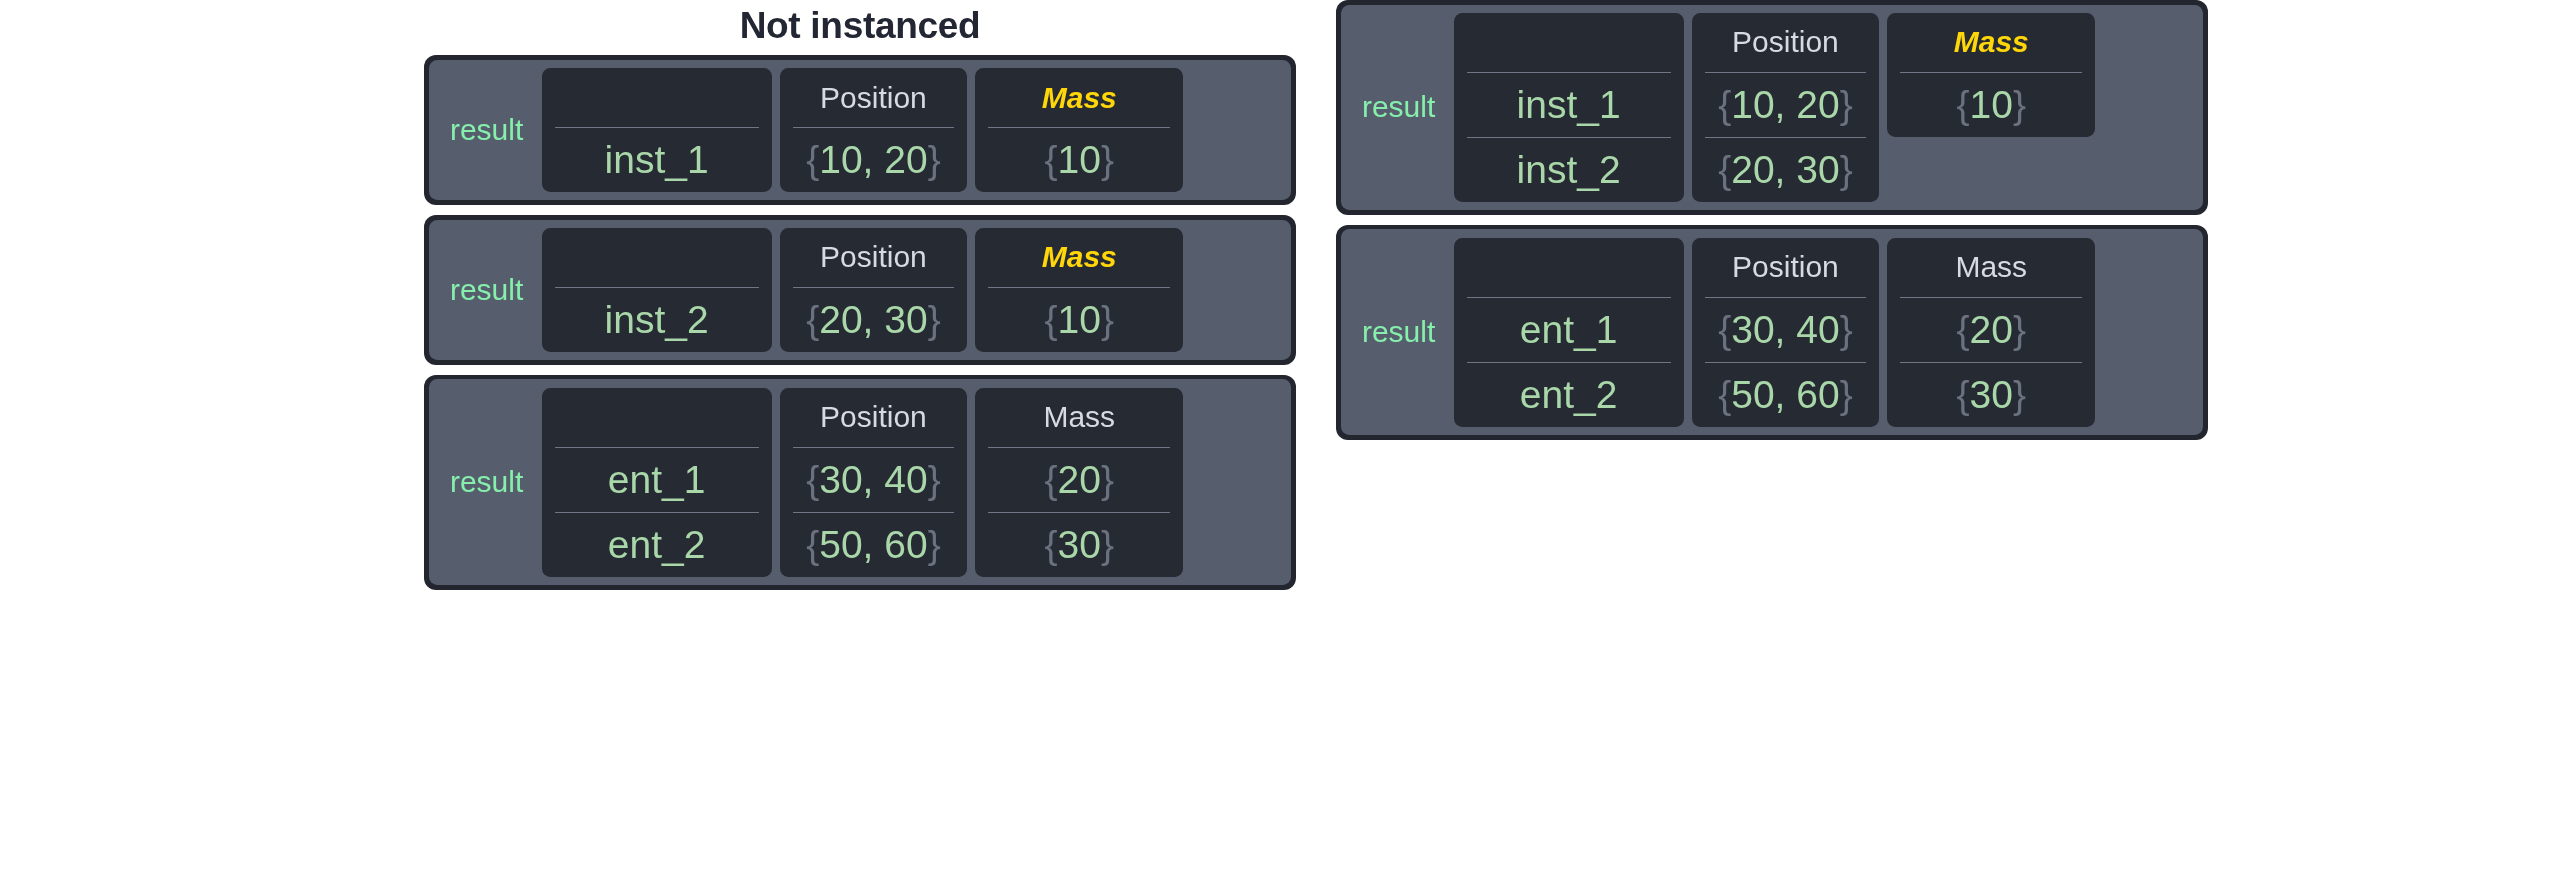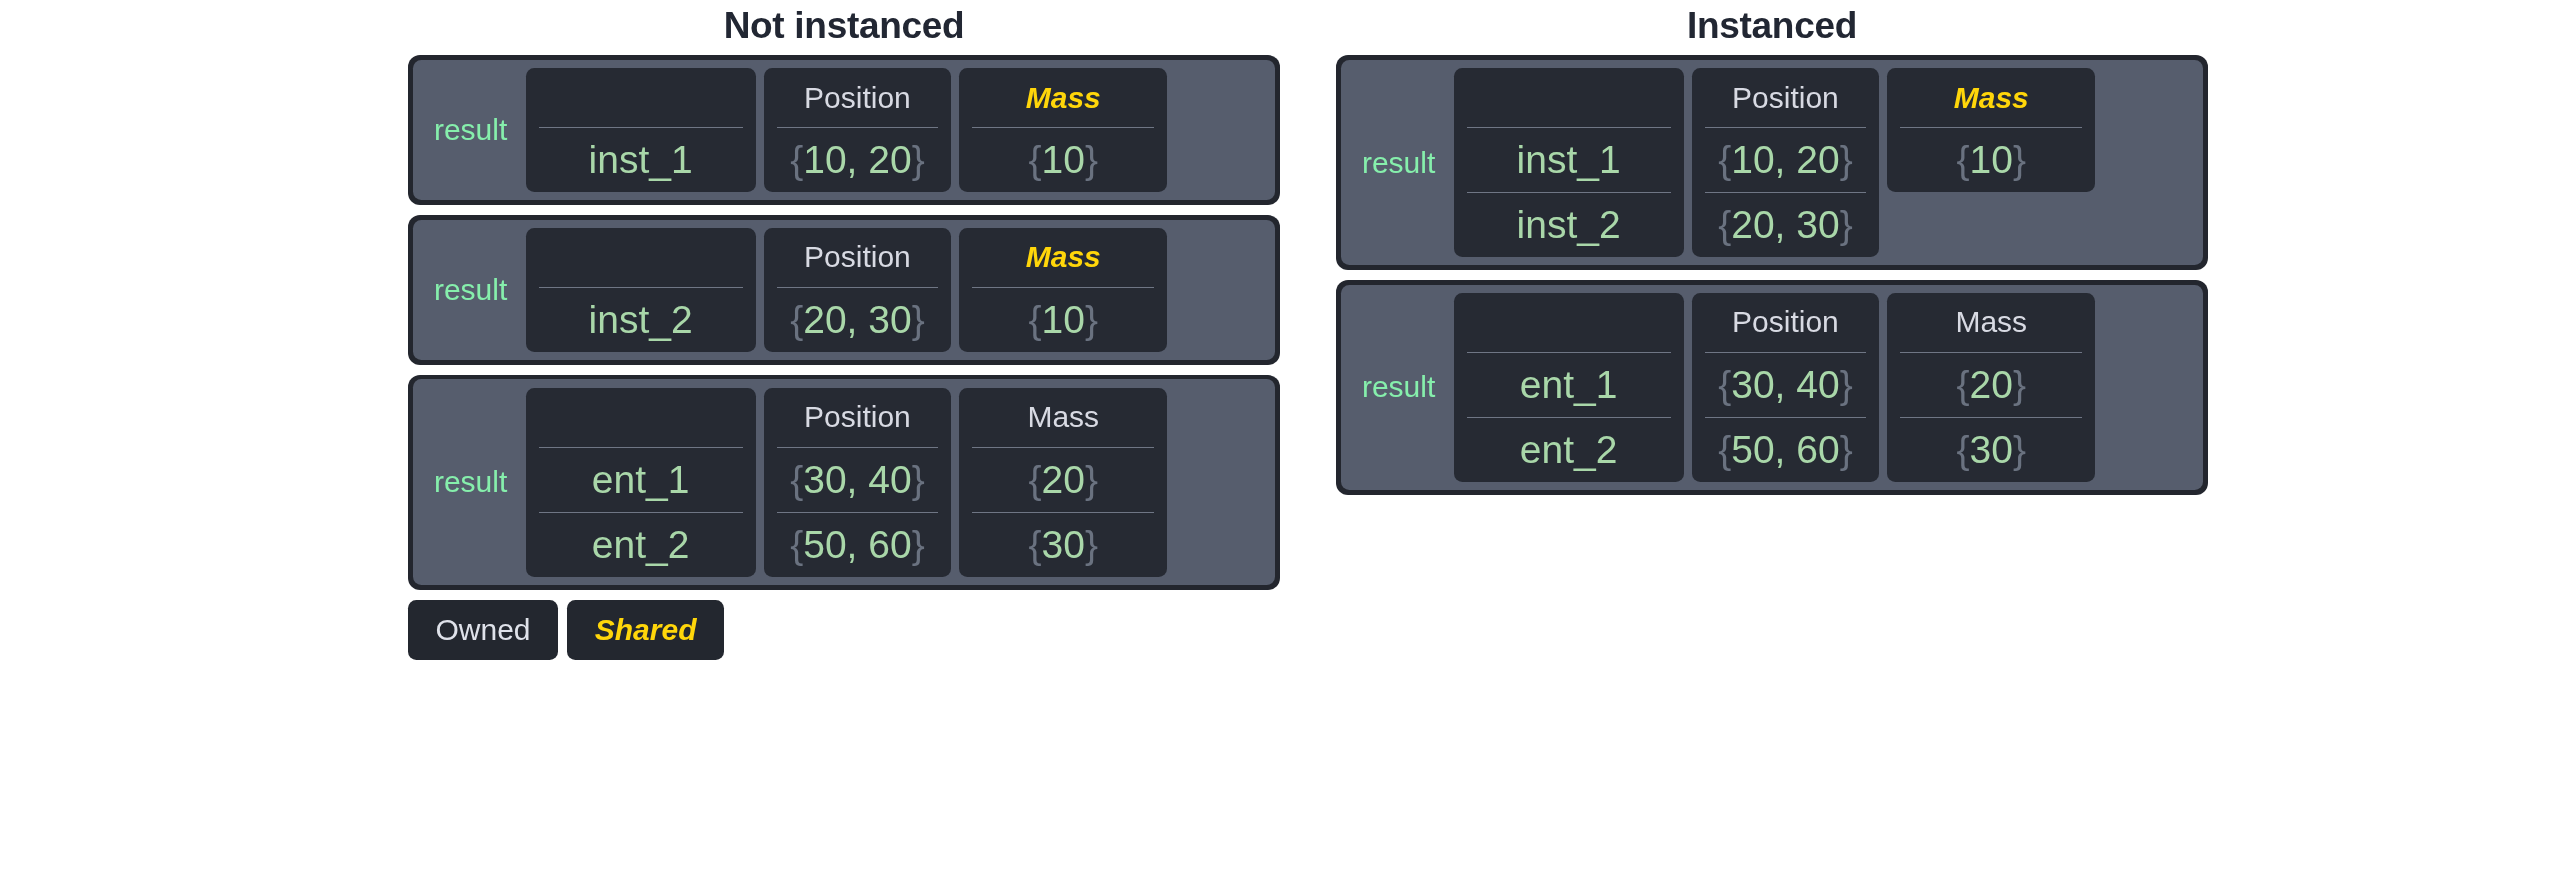--- a/index.html
+++ b/index.html
@@ -6,21 +6,21 @@
   body{
     width:2576px;height:870px;
     background:#ffffff;
     font-family:"Liberation Sans", sans-serif;
     overflow:hidden;
     position:relative;
   }
 
   
   .col{position:absolute;top:0;}
-  #col-left{left:408px;width:872px;}
+  #col-left{left:424px;width:872px;}
   #col-right{left:1336px;width:872px;}
 
   .col-title{
     font-size:37px;font-weight:bold;color:#222733;
     text-align:center;line-height:1;
     padding-top:7.3px;padding-bottom:11px;
     letter-spacing:-0.3px;
     white-space:nowrap;
   }
 
@@ -152,28 +152,23 @@
             </div>
             <div class="colpanel w-mass">
               <div class="chead">Mass</div>
               <div class="crow"><span class="brace">{</span>20<span class="brace">}</span></div>
               <div class="crow"><span class="brace">{</span>30<span class="brace">}</span></div>
             </div>
           </div>
         </div>
       </div>
     </div>
-  <div class="legend">
-      <div class="chip">Owned</div>
-      <div class="chip shared">Shared</div>
-    </div>
 </div>
 
 <div class="col" id="col-right">
-  <div class="col-title">Instanced</div>
   <div class="tables">
       <div class="card">
         <div class="card-inner">
           <div class="result-label">result</div>
           <div class="cols">
             <div class="colpanel w-name">
               <div class="chead empty">&nbsp;</div>
               <div class="crow">inst_1</div>
               <div class="crow">inst_2</div>
             </div>

